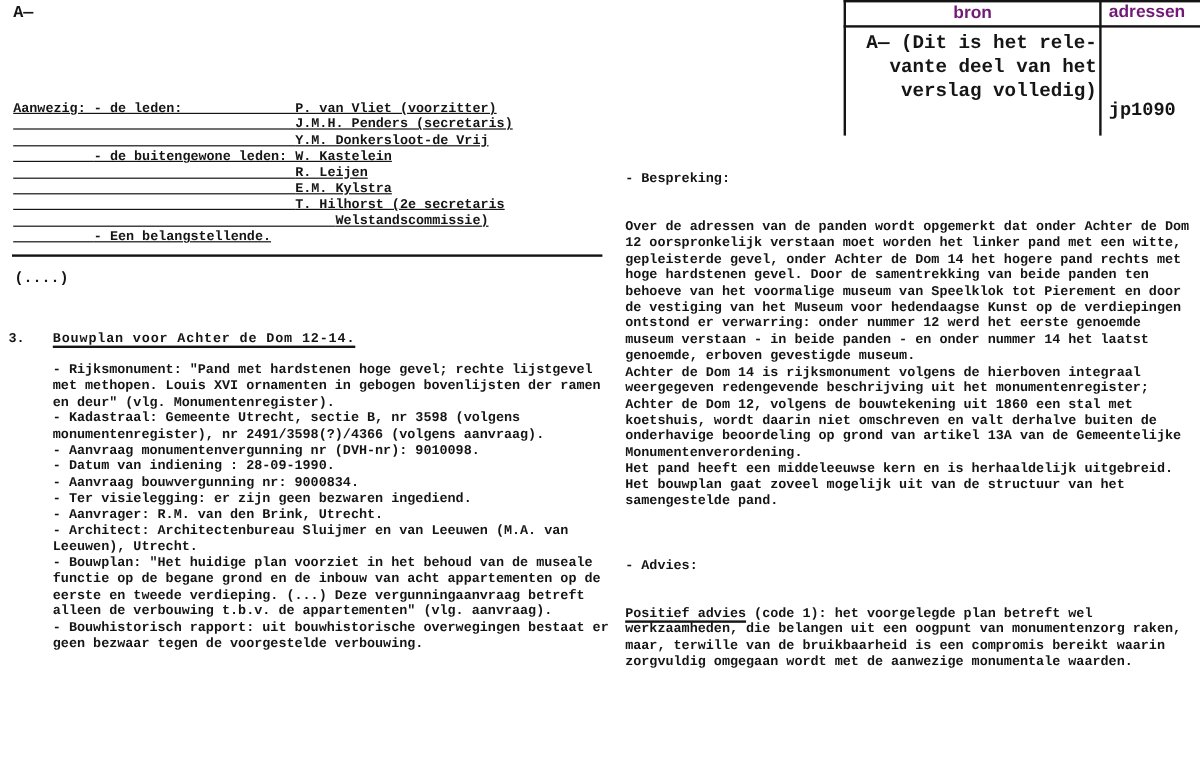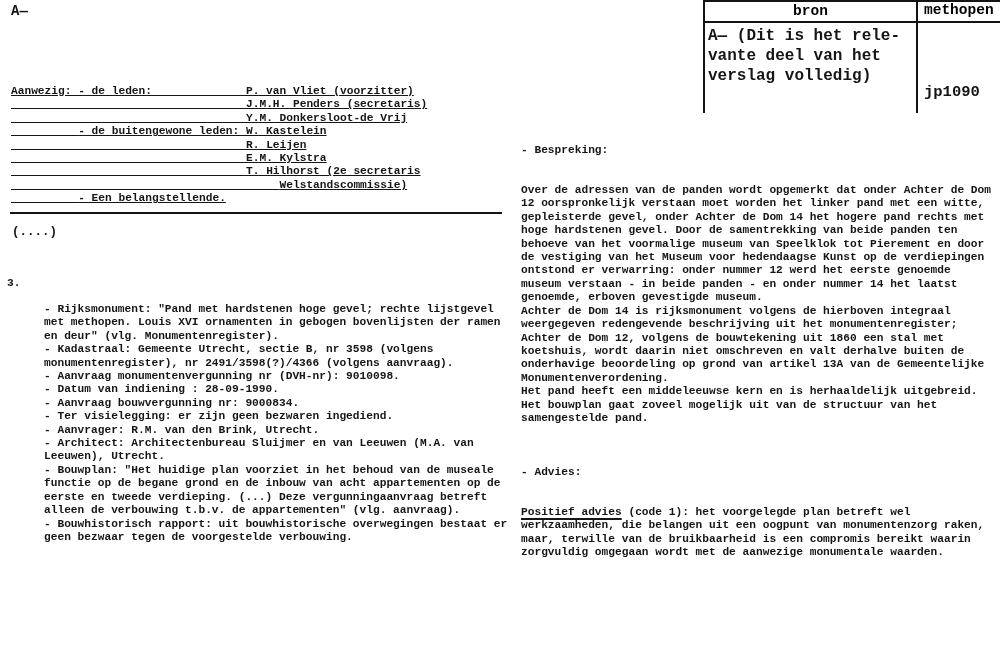--- a/index.html
+++ b/index.html
@@ -15,24 +15,24 @@
   .abs { position: absolute; }
   .mono {
     font-family: "Liberation Mono", "DejaVu Sans Mono", monospace;
     font-weight: 700;
     font-size: 11.2px;
     line-height: 13.4px;
     white-space: pre-wrap;
     color: #151515;
   }
   .sans {
-    font-family: Liberation Mono, monospace;
+    font-family: Liberation Sans, sans-serif;
     font-weight: 700;
     font-size: 14.5px;
-    color: #000000;
+    color: #701a75;
   }
   .bar { position: absolute; background: #141414; }
   .underlined {
     text-decoration: underline;
     text-underline-offset: 2.5px;
     text-decoration-thickness: 1.5px;
   }
 
   #doc-code       { left: 11px;  top: 3px;  font-size: 14px; line-height: 16px; }
   #doc-title      { left: 11px;  top: 20px; }
@@ -45,21 +45,21 @@
   #item-details   { left: 44px;  top: 303px; width: 480px; }
   #right-col      { left: 521px; top: 117px; width: 482px; }
   #advies-heading { margin-top: 13.4px; }
 
   #tbl-top   { left: 703px; top: 0;    width: 297px; height: 2px; }
   #tbl-left  { left: 703px; top: 0;    width: 2px;   height: 113px; }
   #tbl-div   { left: 916px; top: 0;    width: 2px;   height: 113px; }
   #tbl-hline { left: 703px; top: 21px; width: 297px; height: 2px; }
   #bron-header     { left: 705px; top: 3px; width: 211px; text-align: center; }
   #verwerkt-header { left: 924px; top: 2px; }
-  #source-note     { left: 708px; top: 26px; font-size: 16px; line-height: 20px; width: 206px; }
+  #source-note     { left: 708px; top: 26px; font-size: 16px; line-height: 20px; width: 206px; text-align: right; }
   #processed-code  { left: 924px; top: 86px; font-size: 15.5px; }
 </style>
 </head>
 <body>
 
 <div class="page">
 
   <div class="abs mono" id="doc-code">A—</div>
   <div class="abs mono" id="attendees">Aanwezig: - de leden:              P. van Vliet (voorzitter)
                                    J.M.H. Penders (secretaris)
@@ -68,20 +68,21 @@
                                    R. Leijen
                                    E.M. Kylstra
                                    T. Hilhorst (2e secretaris
                                         Welstandscommissie)
           - Een belangstellende.</div>
 
   <div class="bar" id="separator-rule"></div>
   <div class="abs mono" id="omission">(....)</div>
 
   <div class="abs mono" id="item-number">3.</div>
+  <div class="abs mono underlined" id="item-title">Bouwplan voor Achter de Dom 12-14.</div>
   <div class="abs mono" id="item-details">- Rijksmonument: "Pand met hardstenen hoge gevel; rechte lijstgevel
 met methopen. Louis XVI ornamenten in gebogen bovenlijsten der ramen
 en deur" (vlg. Monumentenregister).
 - Kadastraal: Gemeente Utrecht, sectie B, nr 3598 (volgens
 monumentenregister), nr 2491/3598(?)/4366 (volgens aanvraag).
 - Aanvraag monumentenvergunning nr (DVH-nr): 9010098.
 - Datum van indiening : 28-09-1990.
 - Aanvraag bouwvergunning nr: 9000834.
 - Ter visielegging: er zijn geen bezwaren ingediend.
 - Aanvrager: R.M. van den Brink, Utrecht.
@@ -92,21 +93,21 @@
 eerste en tweede verdieping. (...) Deze vergunningaanvraag betreft
 alleen de verbouwing t.b.v. de appartementen" (vlg. aanvraag).
 - Bouwhistorisch rapport: uit bouwhistorische overwegingen bestaat er
 geen bezwaar tegen de voorgestelde verbouwing.</div>
 
   <div class="bar" id="tbl-top"></div>
   <div class="bar" id="tbl-left"></div>
   <div class="bar" id="tbl-div"></div>
   <div class="bar" id="tbl-hline"></div>
   <div class="abs sans" id="bron-header">bron</div>
-  <div class="abs sans" id="verwerkt-header">methopen</div>
+  <div class="abs sans" id="verwerkt-header">adressen</div>
   <div class="abs mono" id="source-note">A— (Dit is het rele-
 vante deel van het
 verslag volledig)</div>
   <div class="abs mono" id="processed-code">jp1090</div>
 
   <div class="abs mono" id="right-col">
     <div>- Bespreking:</div>
     <div>Over de adressen van de panden wordt opgemerkt dat onder Achter de Dom
 12 oorspronkelijk verstaan moet worden het linker pand met een witte,
 gepleisterde gevel, onder Achter de Dom 14 het hogere pand rechts met

